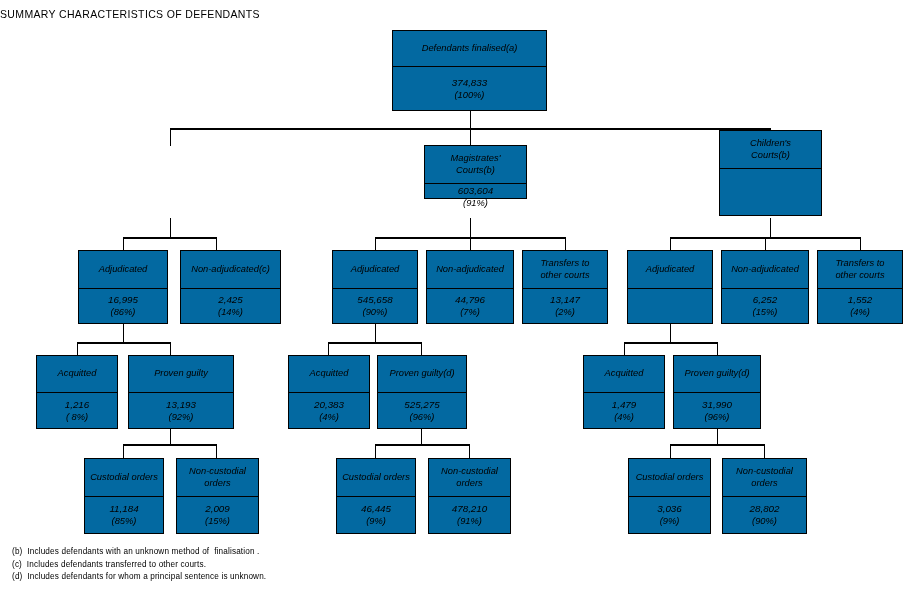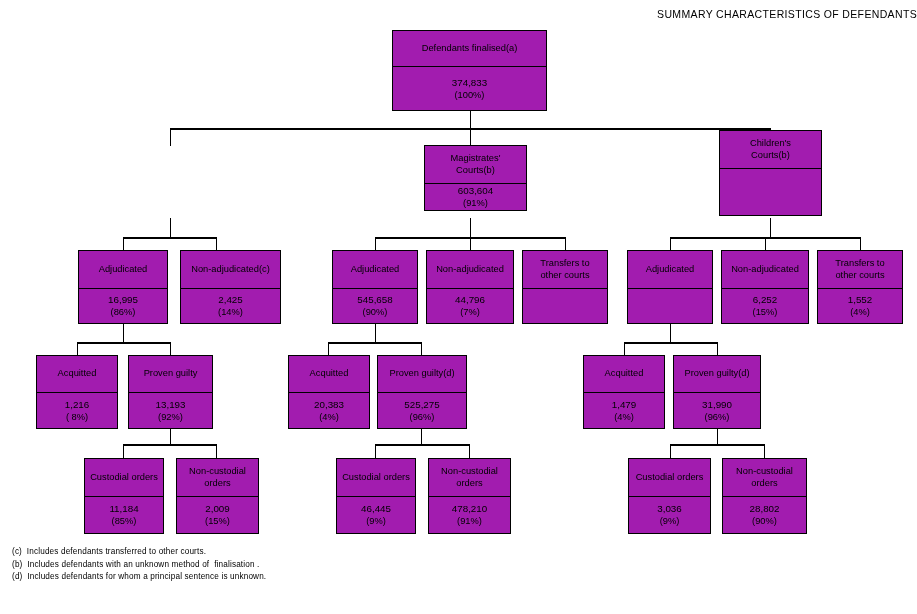--- a/index.html
+++ b/index.html
@@ -17,34 +17,35 @@
     width: 917px;
     height: 614px;
     overflow: hidden;
     background: #ffffff;
   }
   #chart-title {
     position: absolute;
     left: 0;
     top: 8px;
     width: 917px;
-    text-align: right;
+    text-align: left;
     font-size: 10.5px;
     letter-spacing: 0.35px;
     white-space: nowrap;
   }
   
   .node {
     position: absolute;
     box-sizing: border-box;
     border: 1.6px solid #000;
-    background: #a21caf;
+    background: #0369a1;
     display: flex;
     flex-direction: column;
     z-index: 2;
+    font-style: italic;
   }
   .node .label {
     flex: 0 0 auto;
     box-sizing: border-box;
     border-bottom: 1.2px solid #000;
     display: flex;
     align-items: center;
     justify-content: center;
     text-align: center;
     font-size: 9.3px;
@@ -156,21 +157,21 @@
 
   <div class="node root" style="left:392px; top:30px; width:155px; height:81px;">
     <div class="label">Defendants finalised(a)</div>
     <div class="value">
       <span>374,833</span>
       <span class="pct">(100%)</span>
     </div>
   </div>
 
 
-  <div class="node r2" style="left:424px; top:145px; width:103px; height:66px;">
+  <div class="node r2" style="left:424px; top:145px; width:103px; height:54px;">
     <div class="label">
       <span><span>Magistrates'</span><br>
       <span>Courts(b)</span></span>
     </div>
     <div class="value">
       <span>603,604</span>
       <span class="pct">(91%)</span>
     </div>
   </div>
 
@@ -211,20 +212,24 @@
       <span>44,796</span>
       <span class="pct">(7%)</span>
     </div>
   </div>
 
   <div class="node r3" style="left:522px; top:250px; width:86px; height:74px;">
     <div class="label">
       <span><span>Transfers to</span><br>
       <span>other courts</span></span>
     </div>
+    <div class="value">
+      <span>13,147</span>
+      <span class="pct">(2%)</span>
+    </div>
   </div>
 
   <div class="node r3" style="left:627px; top:250px; width:86px; height:74px;">
     <div class="label">Adjudicated</div>
   </div>
 
   <div class="node r3" style="left:721px; top:250px; width:88px; height:74px;">
     <div class="label">Non-adjudicated</div>
     <div class="value">
       <span>6,252</span>
@@ -244,21 +249,21 @@
   </div>
 
   <div class="node r4" style="left:36px; top:355px; width:82px; height:74px;">
     <div class="label">Acquitted</div>
     <div class="value">
       <span>1,216</span>
       <span class="pct">( 8%)</span>
     </div>
   </div>
 
-  <div class="node r4" style="left:128px; top:355px; width:85px; height:74px;">
+  <div class="node r4" style="left:128px; top:355px; width:106px; height:74px;">
     <div class="label">Proven guilty</div>
     <div class="value">
       <span>13,193</span>
       <span class="pct">(92%)</span>
     </div>
   </div>
 
   <div class="node r4" style="left:288px; top:355px; width:82px; height:74px;">
     <div class="label">Acquitted</div>
     <div class="value">
@@ -342,18 +347,18 @@
       <span><span>Non-custodial</span><br>
       <span>orders</span></span>
     </div>
     <div class="value">
       <span>28,802</span>
       <span class="pct">(90%)</span>
     </div>
   </div>
 
   <div id="footnotes">
+    <div class="fn">(b)  Includes defendants with an unknown method of  finalisation .</div>
     <div class="fn">(c)  Includes defendants transferred to other courts.</div>
-    <div class="fn">(b)  Includes defendants with an unknown method of  finalisation .</div>
     <div class="fn">(d)  Includes defendants for whom a principal sentence is unknown.</div>
   </div>
 
 </div>
 
 </body></html>

